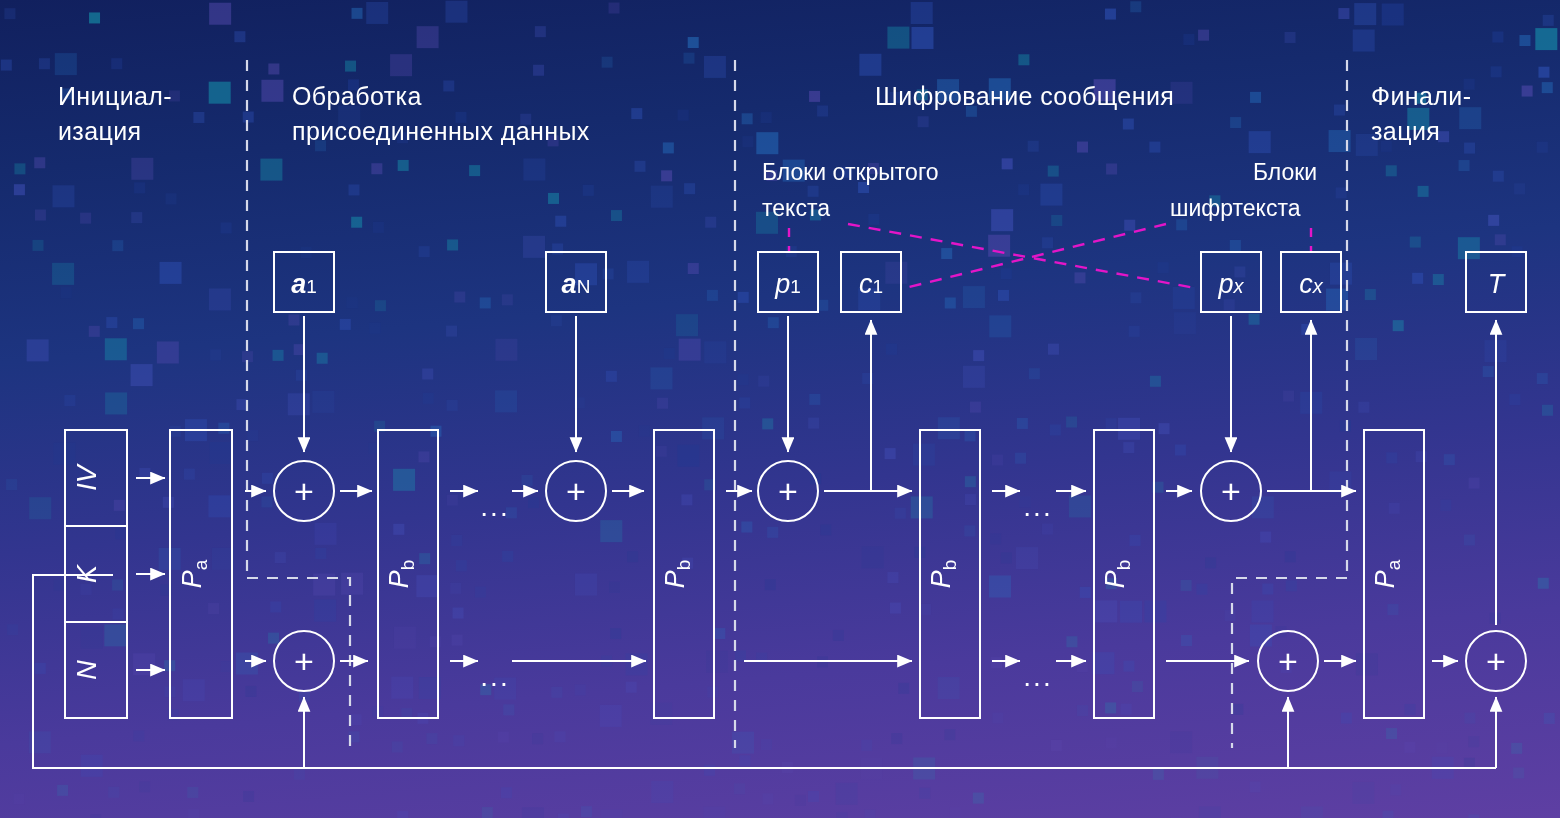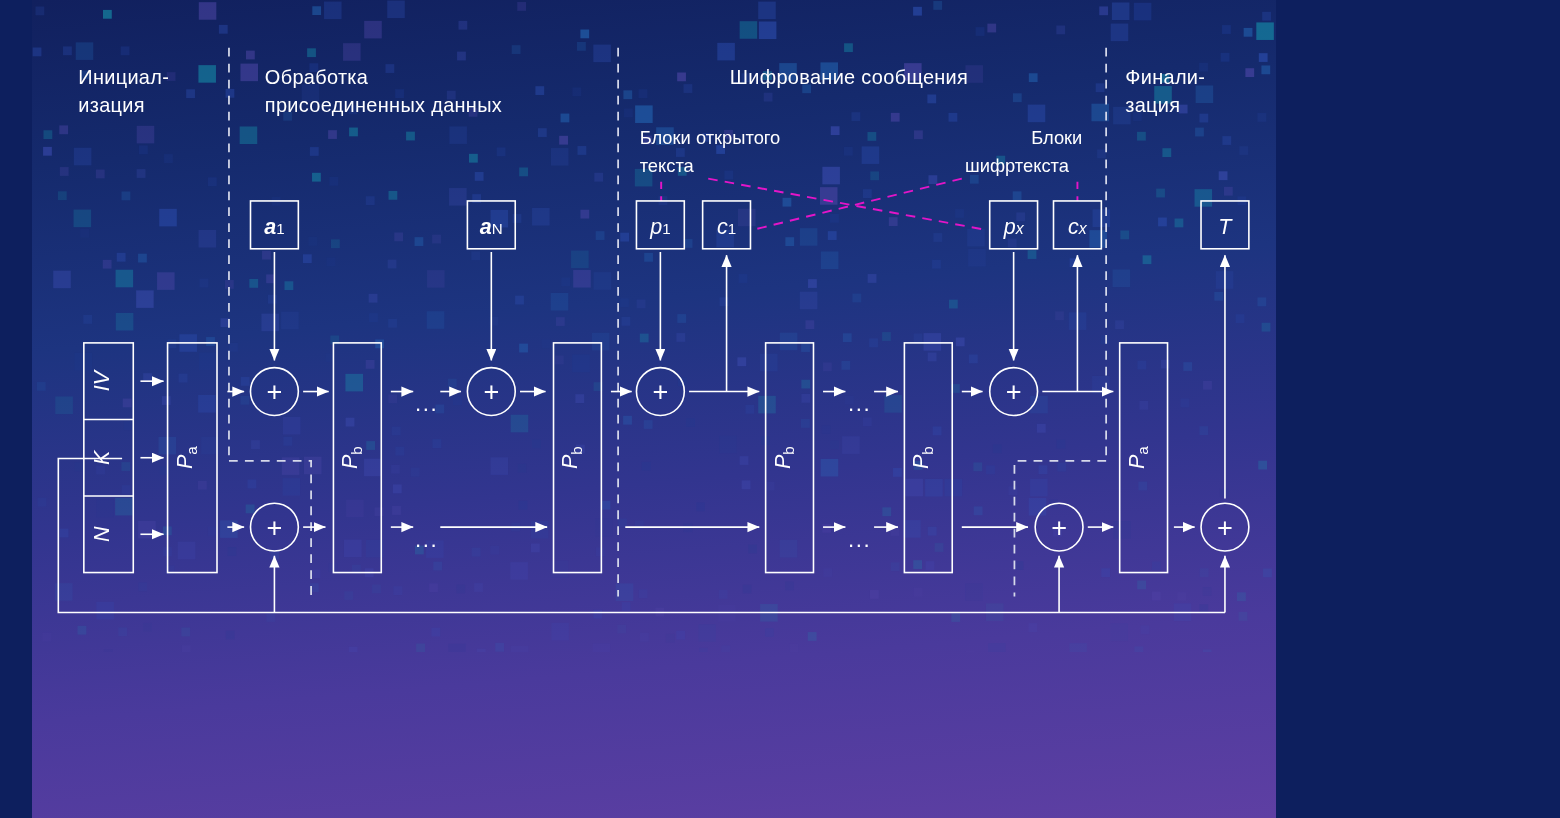--- a/index.html
+++ b/index.html
@@ -1,17 +1,17 @@
 <!DOCTYPE html>
 <html><head>
 <meta charset="utf-8">
 <style>
   html,body{margin:0;padding:0;background:#0d1f5e;}
   body{font-family:"Liberation Sans", sans-serif;}
-  .stage{position:relative;width:1244px;height:818px;overflow:hidden;margin-left:32px;}
+  .stage{position:relative;width:1560px;height:818px;overflow:hidden;}
   .bg{position:absolute;inset:0;
        background:linear-gradient(175deg,#11205e 0%,#152a6d 18%,#1d3480 38%,#32358f 58%,#4a3a9c 78%,#5e3fa3 100%);}
   .mosaic{position:absolute;inset:0;}
   svg.diagram{position:absolute;inset:0;}
   .lbl{fill:#ffffff;font-family:"Liberation Sans",sans-serif;}
   .hdr{font-size:25px;letter-spacing:0.4px;}
   .note{font-size:23px;}
   .boxtxt{font-size:27px;font-style:italic;}
   .sub{font-size:19px;font-style:normal;}
   .subi{font-size:20px;font-style:italic;}

